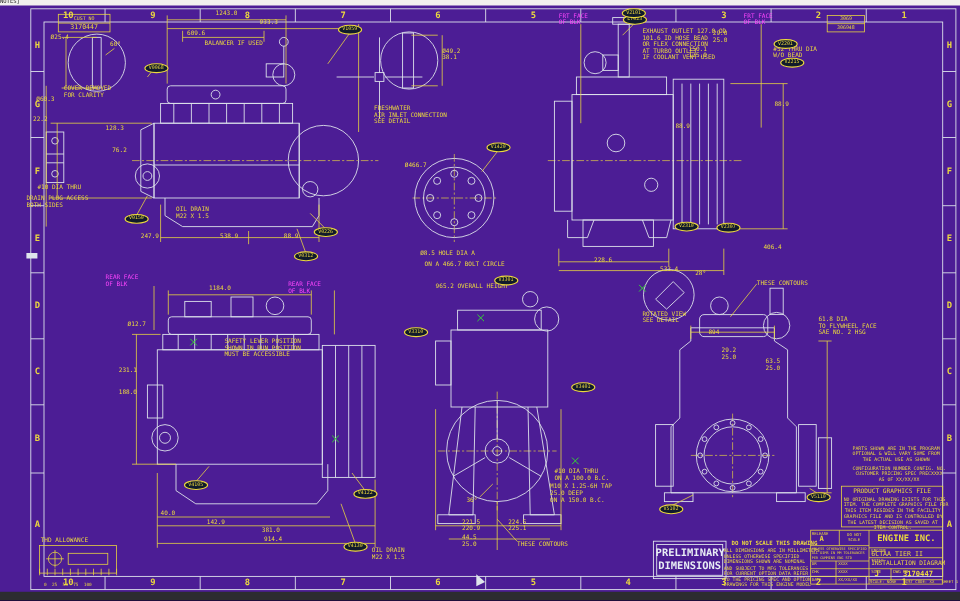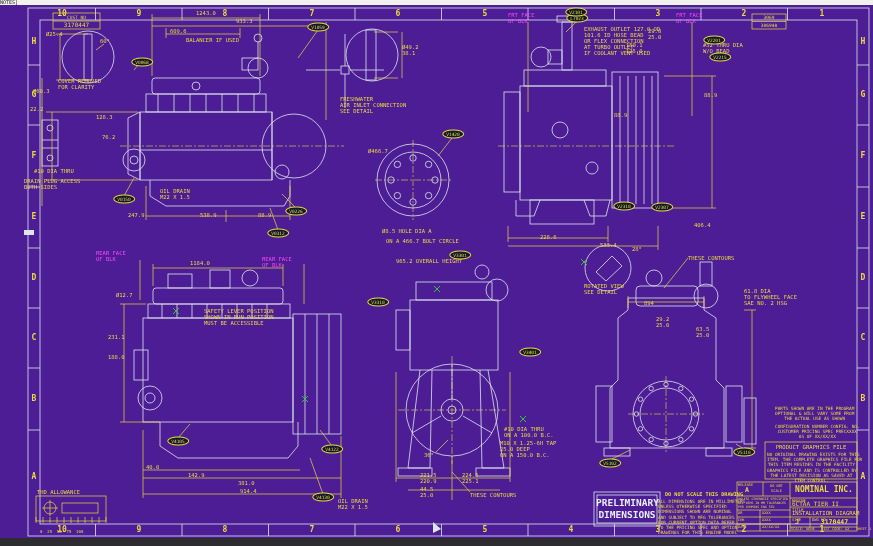--- a/index.html
+++ b/index.html
@@ -417,21 +417,21 @@
 GRAPHICS FILE AND IS CONTROLLED BY
 THE LATEST DECISION AS SAVED AT
 ITEM CONTROL.</div>
   <div id="cfg-lines" class="noteblock">CONFIGURATION NUMBER CONFIG. NO.
 CUSTOMER PRICING SPEC PRECXXXX
 AS OF XX/XX/XX</div>
   <div id="misc-lines" class="noteblock">PARTS SHOWN ARE IN THE PROGRAM
 OPTIONAL &amp; WILL VARY SOME FROM
 THE ACTUAL USE AS SHOWN</div>
 
-  <div class="tb" style="left:791px;top:485px;width:66px;text-align:center;font-size:8px;font-weight:bold;">NOMINAL INC.</div>
+  <div class="tb" style="left:791px;top:485px;width:66px;text-align:center;font-size:8px;font-weight:bold;">ENGINE INC.</div>
   <div class="tb" style="left:792px;top:498px;font-size:3.8px;">ENGINE</div>
   <div class="tb" style="left:792px;top:500px;width:65px;font-size:6px;line-height:8px;">6CTAA TIER II</div>
   <div class="tb" style="left:792px;top:507px;font-size:3.8px;">TITLE</div>
   <div class="tb" style="left:792px;top:509px;width:65px;font-size:5.6px;line-height:8px;">INSTALLATION DIAGRAM</div>
   <div class="tb" style="left:792px;top:517px;font-size:3.8px;">SIZE</div>
   <div class="tb" style="left:795px;top:518px;font-size:7px;font-weight:bold;">J</div>
   <div class="tb" style="left:812px;top:517px;font-size:3.8px;">DWG NO</div>
   <div class="tb" style="left:812px;top:518px;width:45px;text-align:center;font-size:6.5px;font-weight:bold;">3170447</div>
   <div class="tb" style="left:791px;top:527px;width:66px;text-align:center;font-size:3.6px;">SCALE: NONE   DIST CODE: XX   SHEET 1 OF 1</div>
   <div class="tb" style="left:738px;top:483px;font-size:3.6px;">RELEASE</div>

